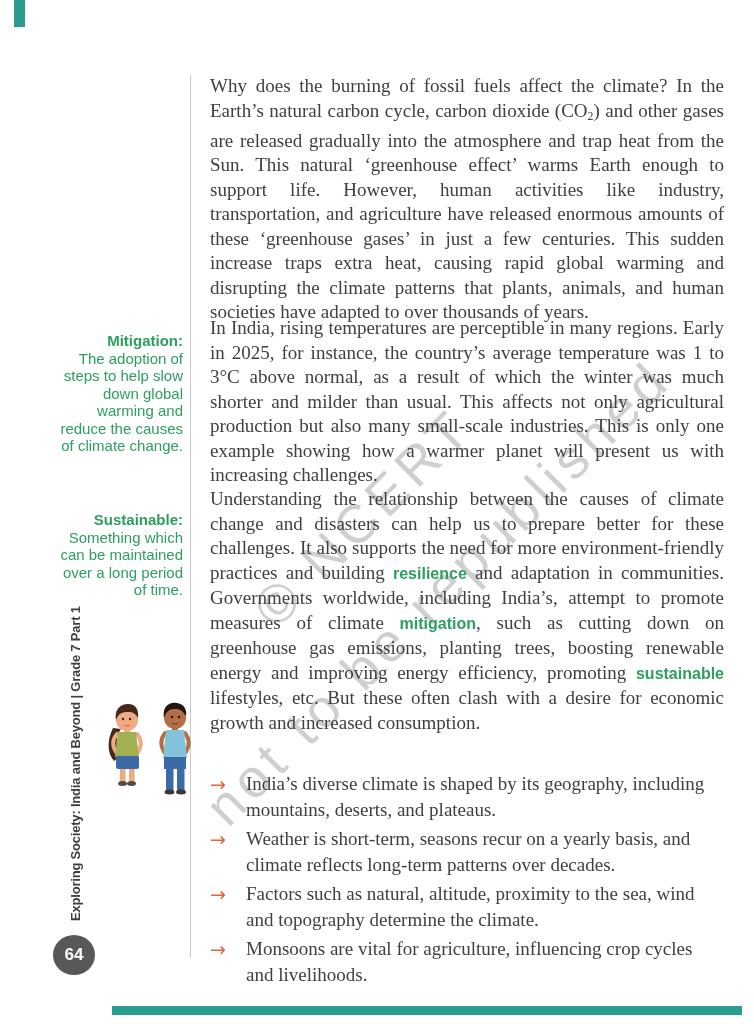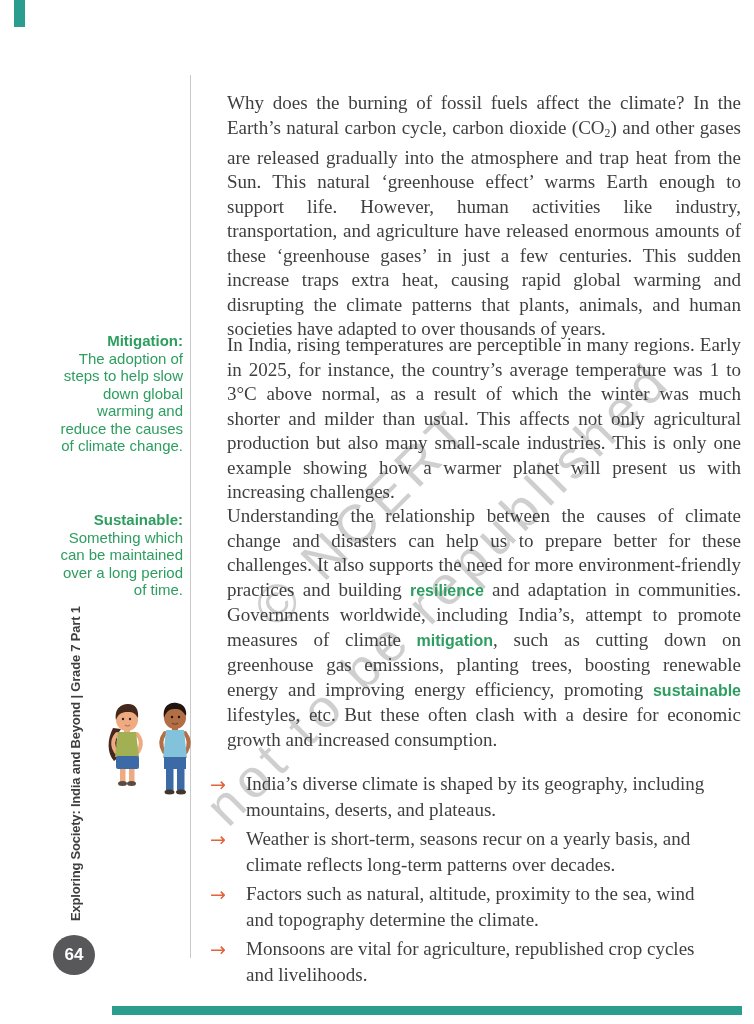--- a/index.html
+++ b/index.html
@@ -28,21 +28,21 @@
 
   
   .book-title{position:absolute;left:68px;top:921px;transform:rotate(-90deg);transform-origin:0 0;
               font-family:"Liberation Sans",sans-serif;font-size:13px;font-weight:700;
               letter-spacing:-0.2px;color:var(--body-text);white-space:nowrap;z-index:2;}
   .badge{position:absolute;left:53px;top:935px;width:42px;height:40px;border-radius:50%;
          background:var(--badge-gray);color:#ffffff;font-family:"Liberation Sans",sans-serif;
          font-weight:700;font-size:17px;display:flex;align-items:center;justify-content:center;z-index:2;}
 
   
-  .para{position:absolute;left:210px;width:514px;margin:17px;font-size:19px;line-height:24.5px;
+  .para{position:absolute;left:210px;width:514px;margin:0;font-size:19px;line-height:24.5px;
         text-align:justify;color:var(--body-text);z-index:2;}
   .p1{top:74px;} .p2{top:316px;} .p3{top:487px;}
   .kw{font-family:"Liberation Sans",sans-serif;font-weight:700;color:var(--accent-green);font-size:16px;}
   .sub{font-size:0.62em;vertical-align:-0.25em;}
 
   .heading{position:absolute;left:210px;top:731px;margin:0;font-family:"Liberation Serif",serif;
            font-size:24px;font-weight:700;color:var(--heading-blue);z-index:2;}
 
   .bullets{position:absolute;left:210px;top:771px;width:514px;z-index:2;}
   .bullet-row{display:flex;margin-bottom:3px;}
@@ -92,21 +92,21 @@
     <div class="bullet-row">
       <span class="arrow">→</span>
       <span class="bullet-text">Weather is short-term, seasons recur on a yearly basis, and climate reflects long-term patterns over decades.</span>
     </div>
     <div class="bullet-row">
       <span class="arrow">→</span>
       <span class="bullet-text">Factors such as natural, altitude, proximity to the sea, wind and topography determine the climate.</span>
     </div>
     <div class="bullet-row">
       <span class="arrow">→</span>
-      <span class="bullet-text">Monsoons are vital for agriculture, republished crop cycles and livelihoods.</span>
+      <span class="bullet-text">Monsoons are vital for agriculture, influencing crop cycles and livelihoods.</span>
     </div>
   </div>
 
   <svg class="students" viewBox="0 0 112 102" aria-hidden="true">
 
     <path d="M17 28 C11 40 11 53 18 61 L24 56 C19 47 20 35 25 29 Z" fill="#44281c"></path>
     <circle cx="31" cy="20" r="11" fill="#eeab82"></circle>
     <path d="M20 20 C18 7 27 4 32 4 C40 4 43 10 42 18 C38 11 34 12 31 12 C26 12 22 14 20 20 Z" fill="#44281c"></path>
     <circle cx="34" cy="19" r="1.2" fill="#3a2418"></circle>
     <circle cx="27" cy="19" r="1.2" fill="#3a2418"></circle>

